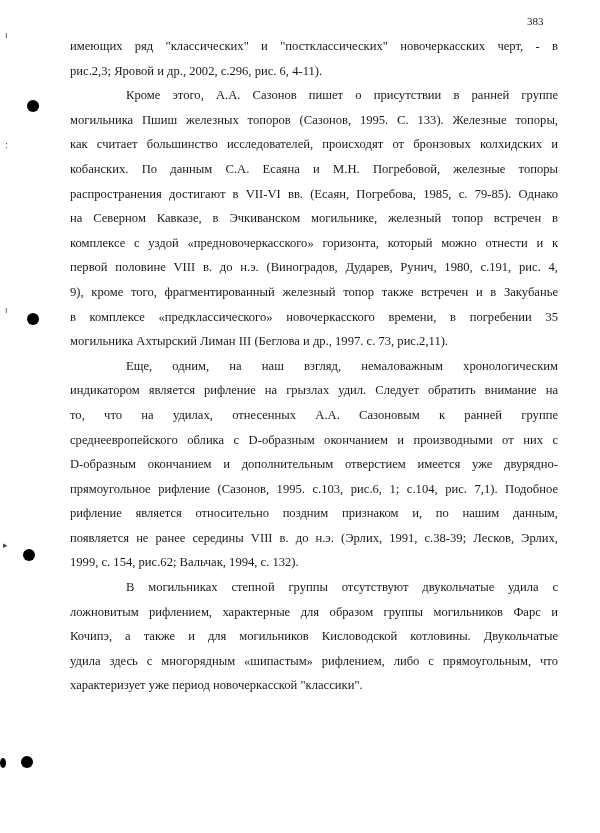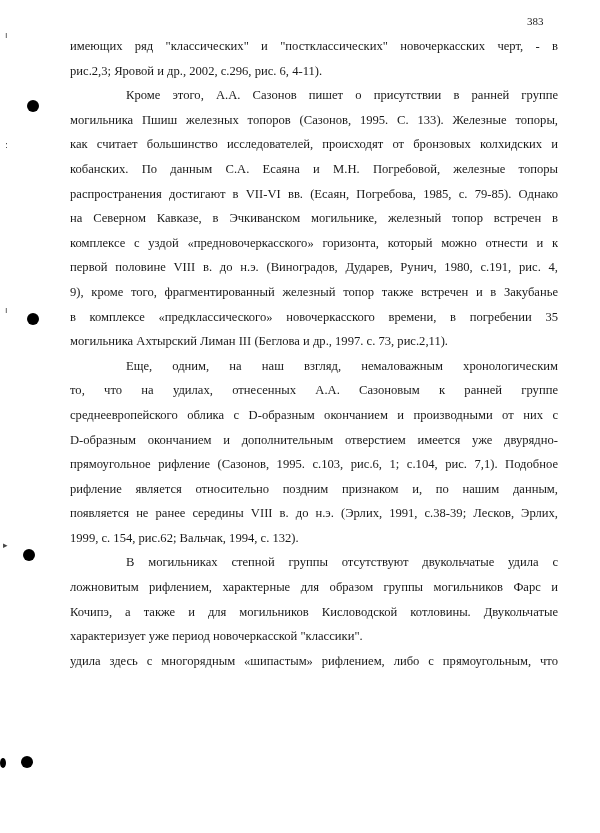--- a/index.html
+++ b/index.html
@@ -67,31 +67,32 @@
       <div class="line">на Северном Кавказе, в Эчкиванском могильнике, железный топор встречен в</div>
       <div class="line">комплексе с уздой «предновочеркасского» горизонта, который можно отнести и к</div>
       <div class="line">первой половине   VIII в. до н.э. (Виноградов, Дударев, Рунич, 1980, с.191, рис. 4,</div>
       <div class="line">9), кроме того, фрагментированный железный топор также встречен и в Закубанье</div>
       <div class="line">в комплексе «предклассического» новочеркасского времени,  в погребении 35</div>
       <div class="line last">могильника Ахтырский Лиман III (Беглова и др., 1997. с. 73, рис.2,11).</div>
     </div>
 
     <div>
       <div class="line indent">Еще,  одним,  на  наш  взгляд,  немаловажным  хронологическим</div>
+      <div class="line">индикатором является рифление на грызлах удил. Следует обратить внимание на</div>
       <div class="line">то,  что  на  удилах,  отнесенных  А.А.  Сазоновым  к  ранней  группе</div>
       <div class="line">среднеевропейского облика с D-образным  окончанием и производными от них с</div>
       <div class="line">D-образным окончанием и дополнительным отверстием имеется уже двурядно-</div>
       <div class="line">прямоугольное рифление (Сазонов, 1995. с.103, рис.6, 1; с.104, рис. 7,1). Подобное</div>
       <div class="line">рифление  является относительно  поздним признаком и, по нашим данным,</div>
       <div class="line">появляется не  ранее середины VIII в. до н.э. (Эрлих, 1991, с.38-39; Лесков, Эрлих,</div>
       <div class="line last">1999, с. 154,  рис.62; Вальчак, 1994,  с. 132).</div>
     </div>
 
     <div>
       <div class="line indent">В могильниках степной группы отсутствуют двукольчатые удила с</div>
       <div class="line">ложновитым рифлением, характерные для образом группы могильников Фарс и</div>
       <div class="line">Кочипэ, а также и для могильников Кисловодской котловины.  Двукольчатые</div>
+      <div class="line">удила здесь с многорядным «шипастым» рифлением, либо с прямоугольным, что</div>
       <div class="line last">характеризует уже период новочеркасской "классики".</div>
-      <div class="line">удила здесь с многорядным «шипастым» рифлением, либо с прямоугольным, что</div>
     </div>
 
   </div>
 </div>
 
 </body></html>

